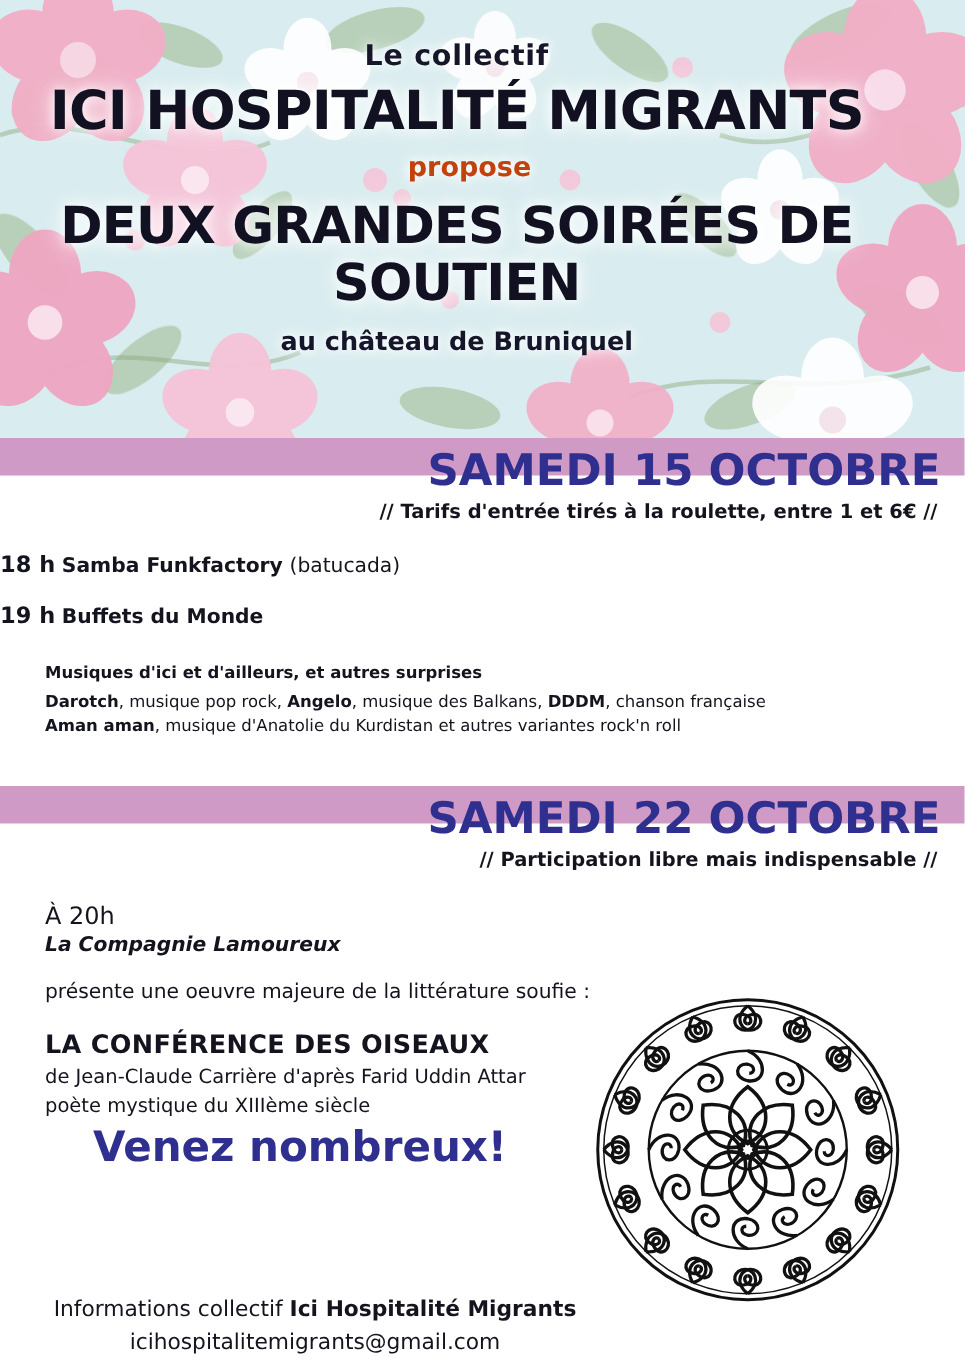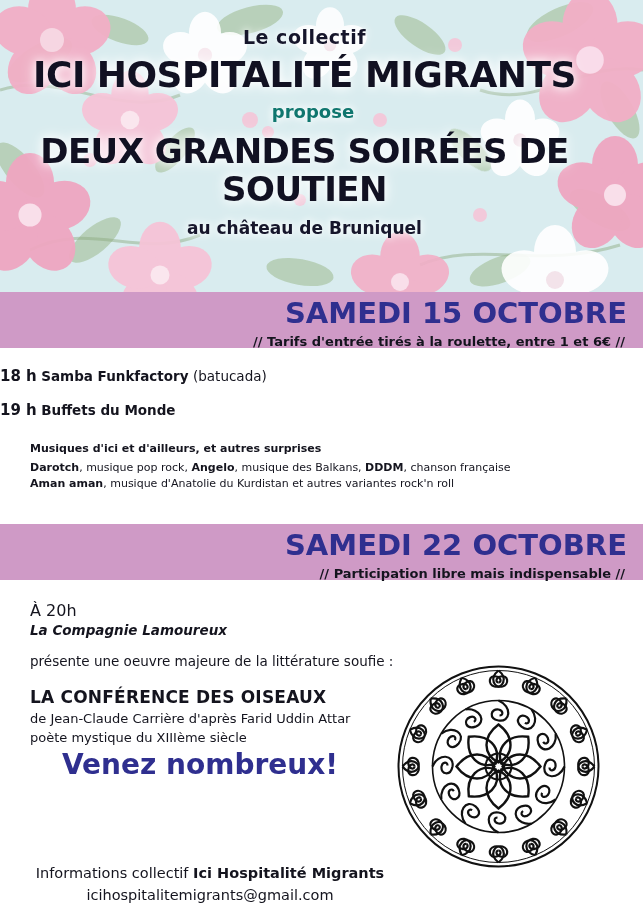--- a/index.html
+++ b/index.html
@@ -54,21 +54,21 @@
     letter-spacing: -0.5px;
     margin-top: 6px;
     color: #111122;
     text-shadow: 0 0 8px rgba(255,255,255,.95), 0 0 16px rgba(255,255,255,.9);
   }
   .t-propose {
     font-family: "DejaVu Sans", sans-serif;
     font-size: 18px;
     font-weight: bold;
     margin-top: 6px;
-    color: #0f766e;
+    color: #c2410c;
     text-shadow: 0 0 6px rgba(255,255,255,.95), 0 0 12px rgba(255,255,255,.9);
     padding-left: 17px;
   }
   .t-sub1 {
     font-family: "DejaVu Sans", sans-serif;
     font-size: 34px;
     font-weight: bold;
     line-height: 1.12;
     margin-top: 10px;
     color: #111122;
@@ -82,21 +82,21 @@
     margin-top: 10px;
     color: #16162b;
     text-shadow: 0 0 6px rgba(255,255,255,.95), 0 0 12px rgba(255,255,255,.9);
   }
 
   
   .band {
     position: absolute;
     left: 0;
     width: 643px;
-    height: 56px;
+    height: 25px;
     background: #cf9ac6;
   }
   .band-label {
     position: absolute;
     right: 16px;
     top: 4px;
     font-family: "DejaVu Sans", sans-serif;
     font-size: 29px;
     font-weight: bold;
     color: #2f2f8f;

